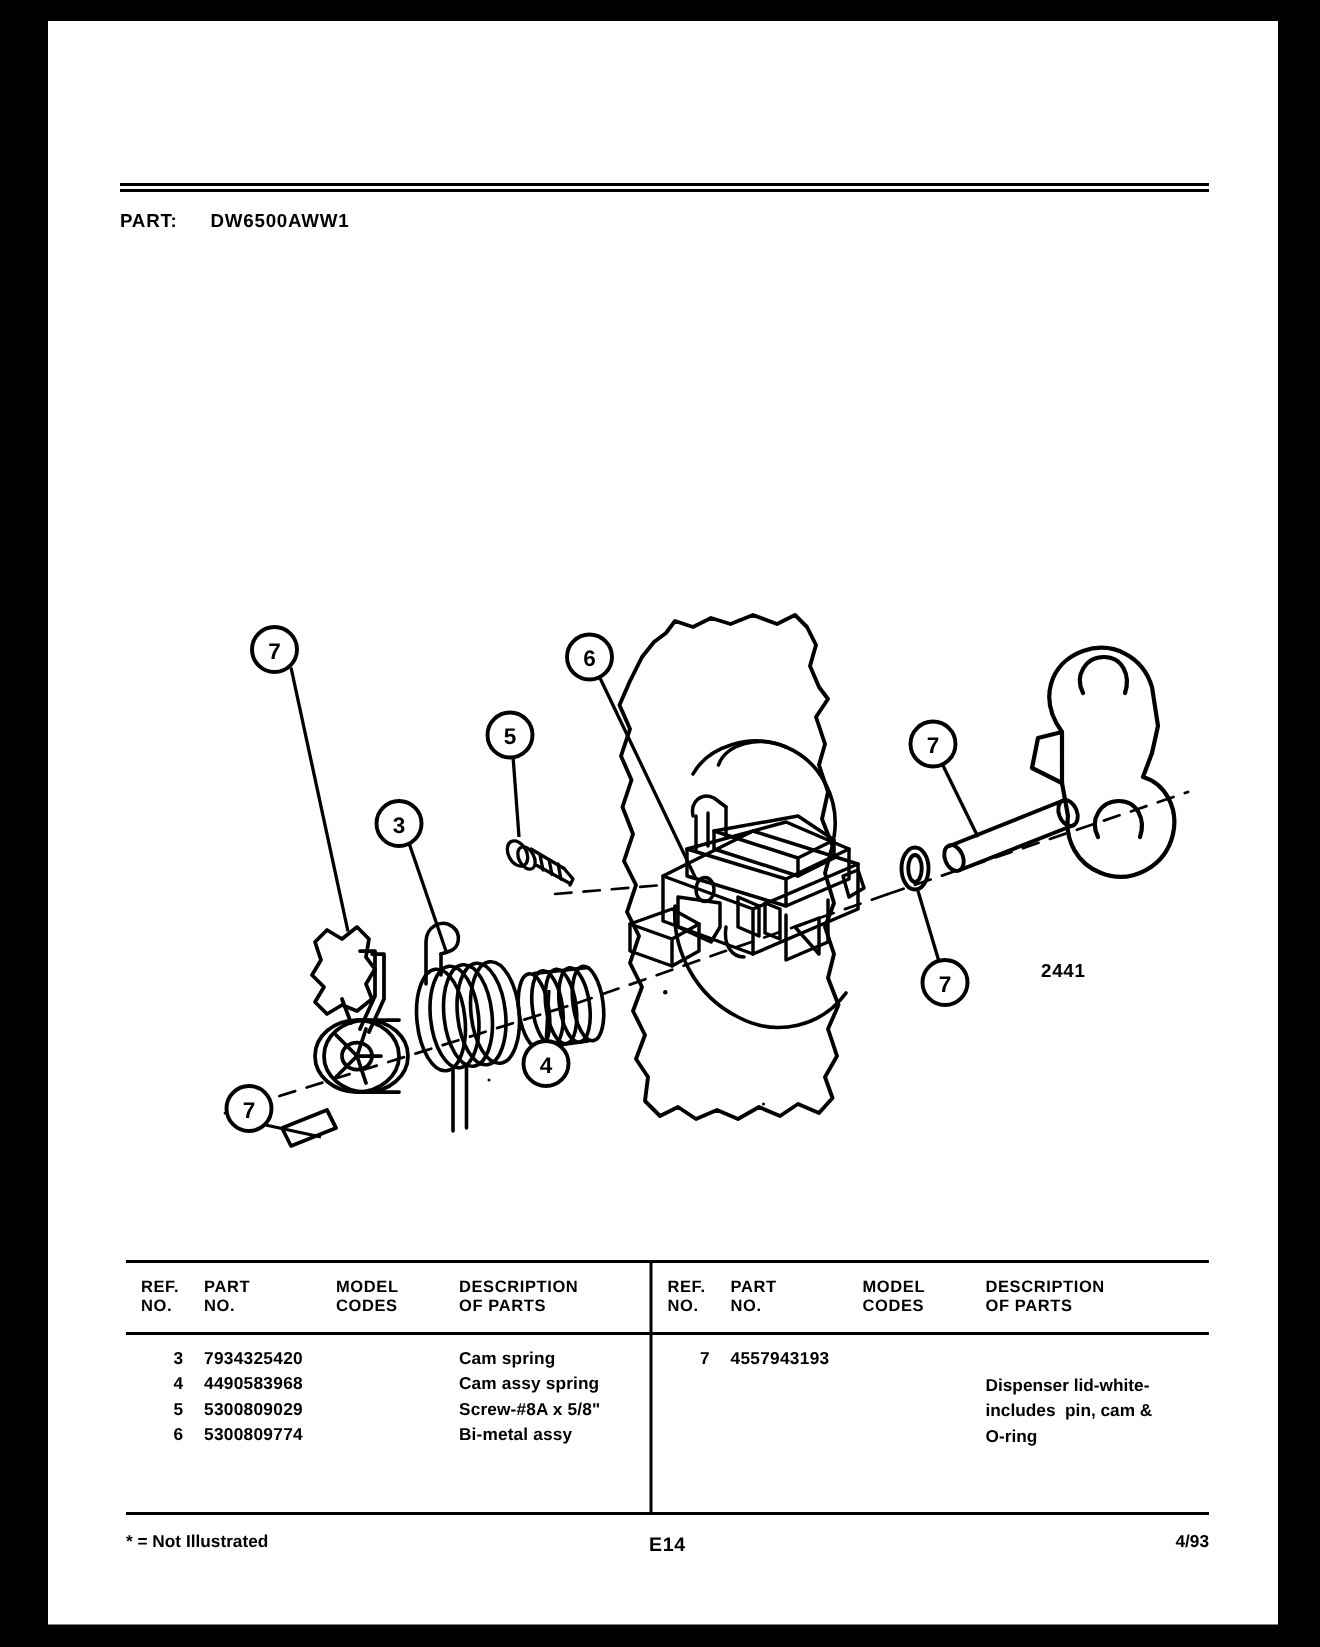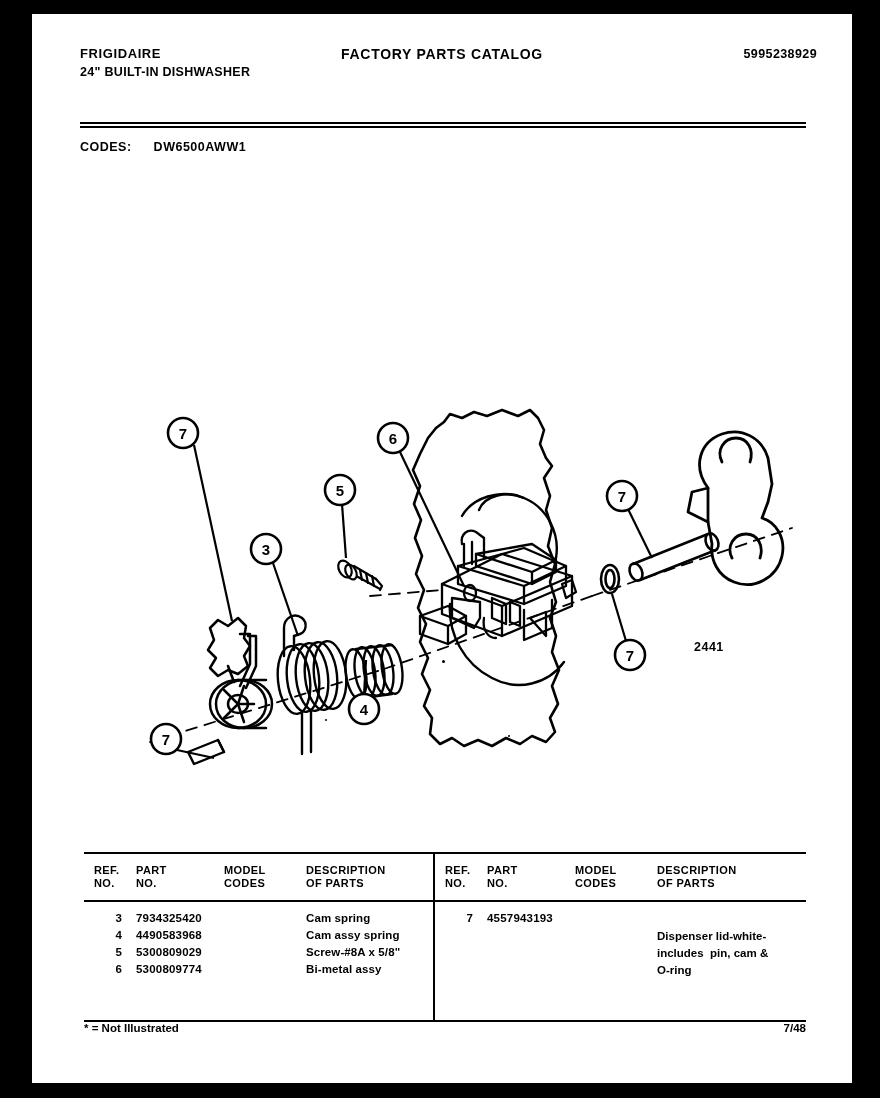--- a/index.html
+++ b/index.html
@@ -116,21 +116,20 @@
     color: #000;
     text-align: right;
   }
 
   
   #parts-table {
     position: absolute;
     left: 52px; top: 826px;
     width: 722px;
     height: 170px;
-    margin-top: 12px;
   }
   .tbl-rule {
     position: absolute;
     left: 0;
     width: 722px;
     height: 2px;
     background: #000;
   }
   .tbl-rule.top    { top: 0; }
   .tbl-rule.mid    { top: 48px; }
@@ -190,34 +189,28 @@
 
   
   .speck { position: absolute; background: #000; border-radius: 50%; }
 </style>
 </head>
 <body>
 
 <div id="page-frame">
   <div id="page-inner">
 
-    <div id="header">
-      <div class="brand">FRIGIDAIRE</div>
-      <div class="brand-sub">24" BUILT-IN DISHWASHER</div>
-      <div class="catalog-title">FACTORY PARTS CATALOG</div>
-      <div class="catalog-number">5995238929</div>
-    </div>
 
     <div id="rule-top">
       <div class="r1"></div>
       <div class="r2"></div>
     </div>
 
     <div class="model-row">
-      <span class="model-label">CODES:</span>
+      <span class="model-label">PART:</span>
       <span class="model-value">DW6500AWW1</span>
     </div>
 
     <div id="diagram">
       <svg width="820" height="660" viewBox="0 0 820 660">
         <g fill="none" stroke="#000" stroke-width="2.4" stroke-linejoin="round" stroke-linecap="round">
 
           <g stroke-width="2.6">
             <path d="M412 256
                      L418 248 L430 252 L442 246 L455 250 L470 244 L486 250
@@ -488,17 +481,18 @@
               <div>includes  pin, cam &amp;</div>
               <div>O-ring</div>
             </span>
           </div>
         </div>
       </div>
     </div>
 
     <div id="footer">
       <div class="foot-left">* = Not Illustrated</div>
-      <div class="foot-right">7/48</div>
+      <div class="foot-center">E14</div>
+      <div class="foot-right">4/93</div>
     </div>
 
   </div>
 </div>
 
 </body></html>

